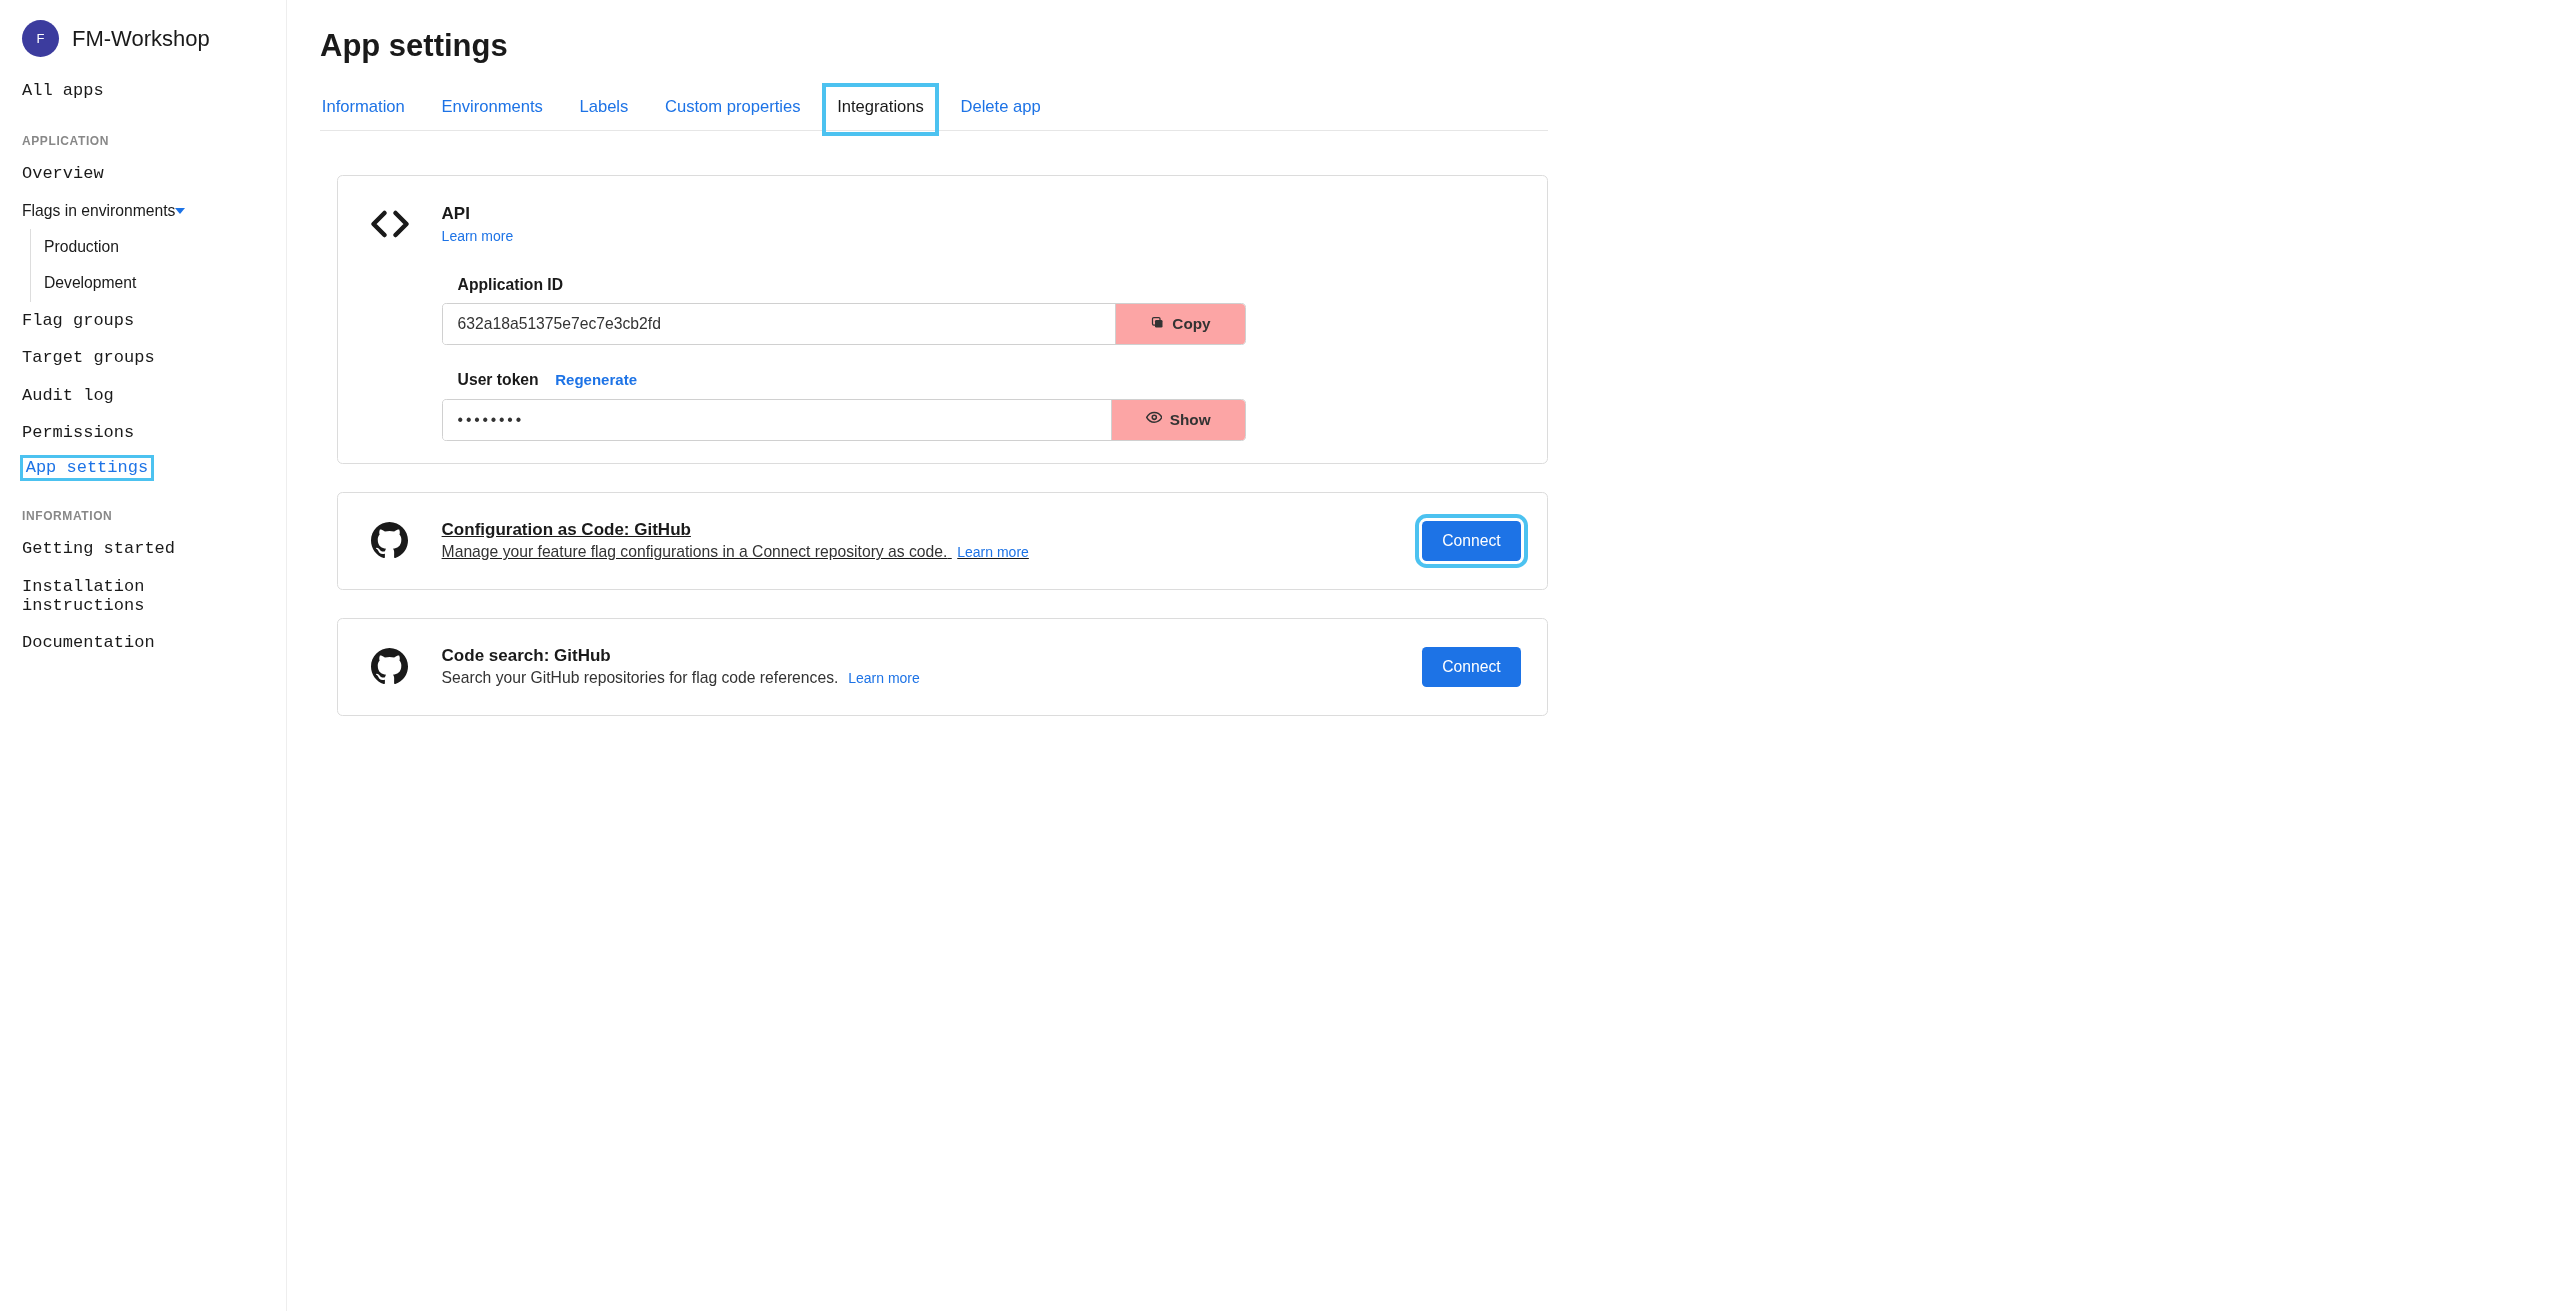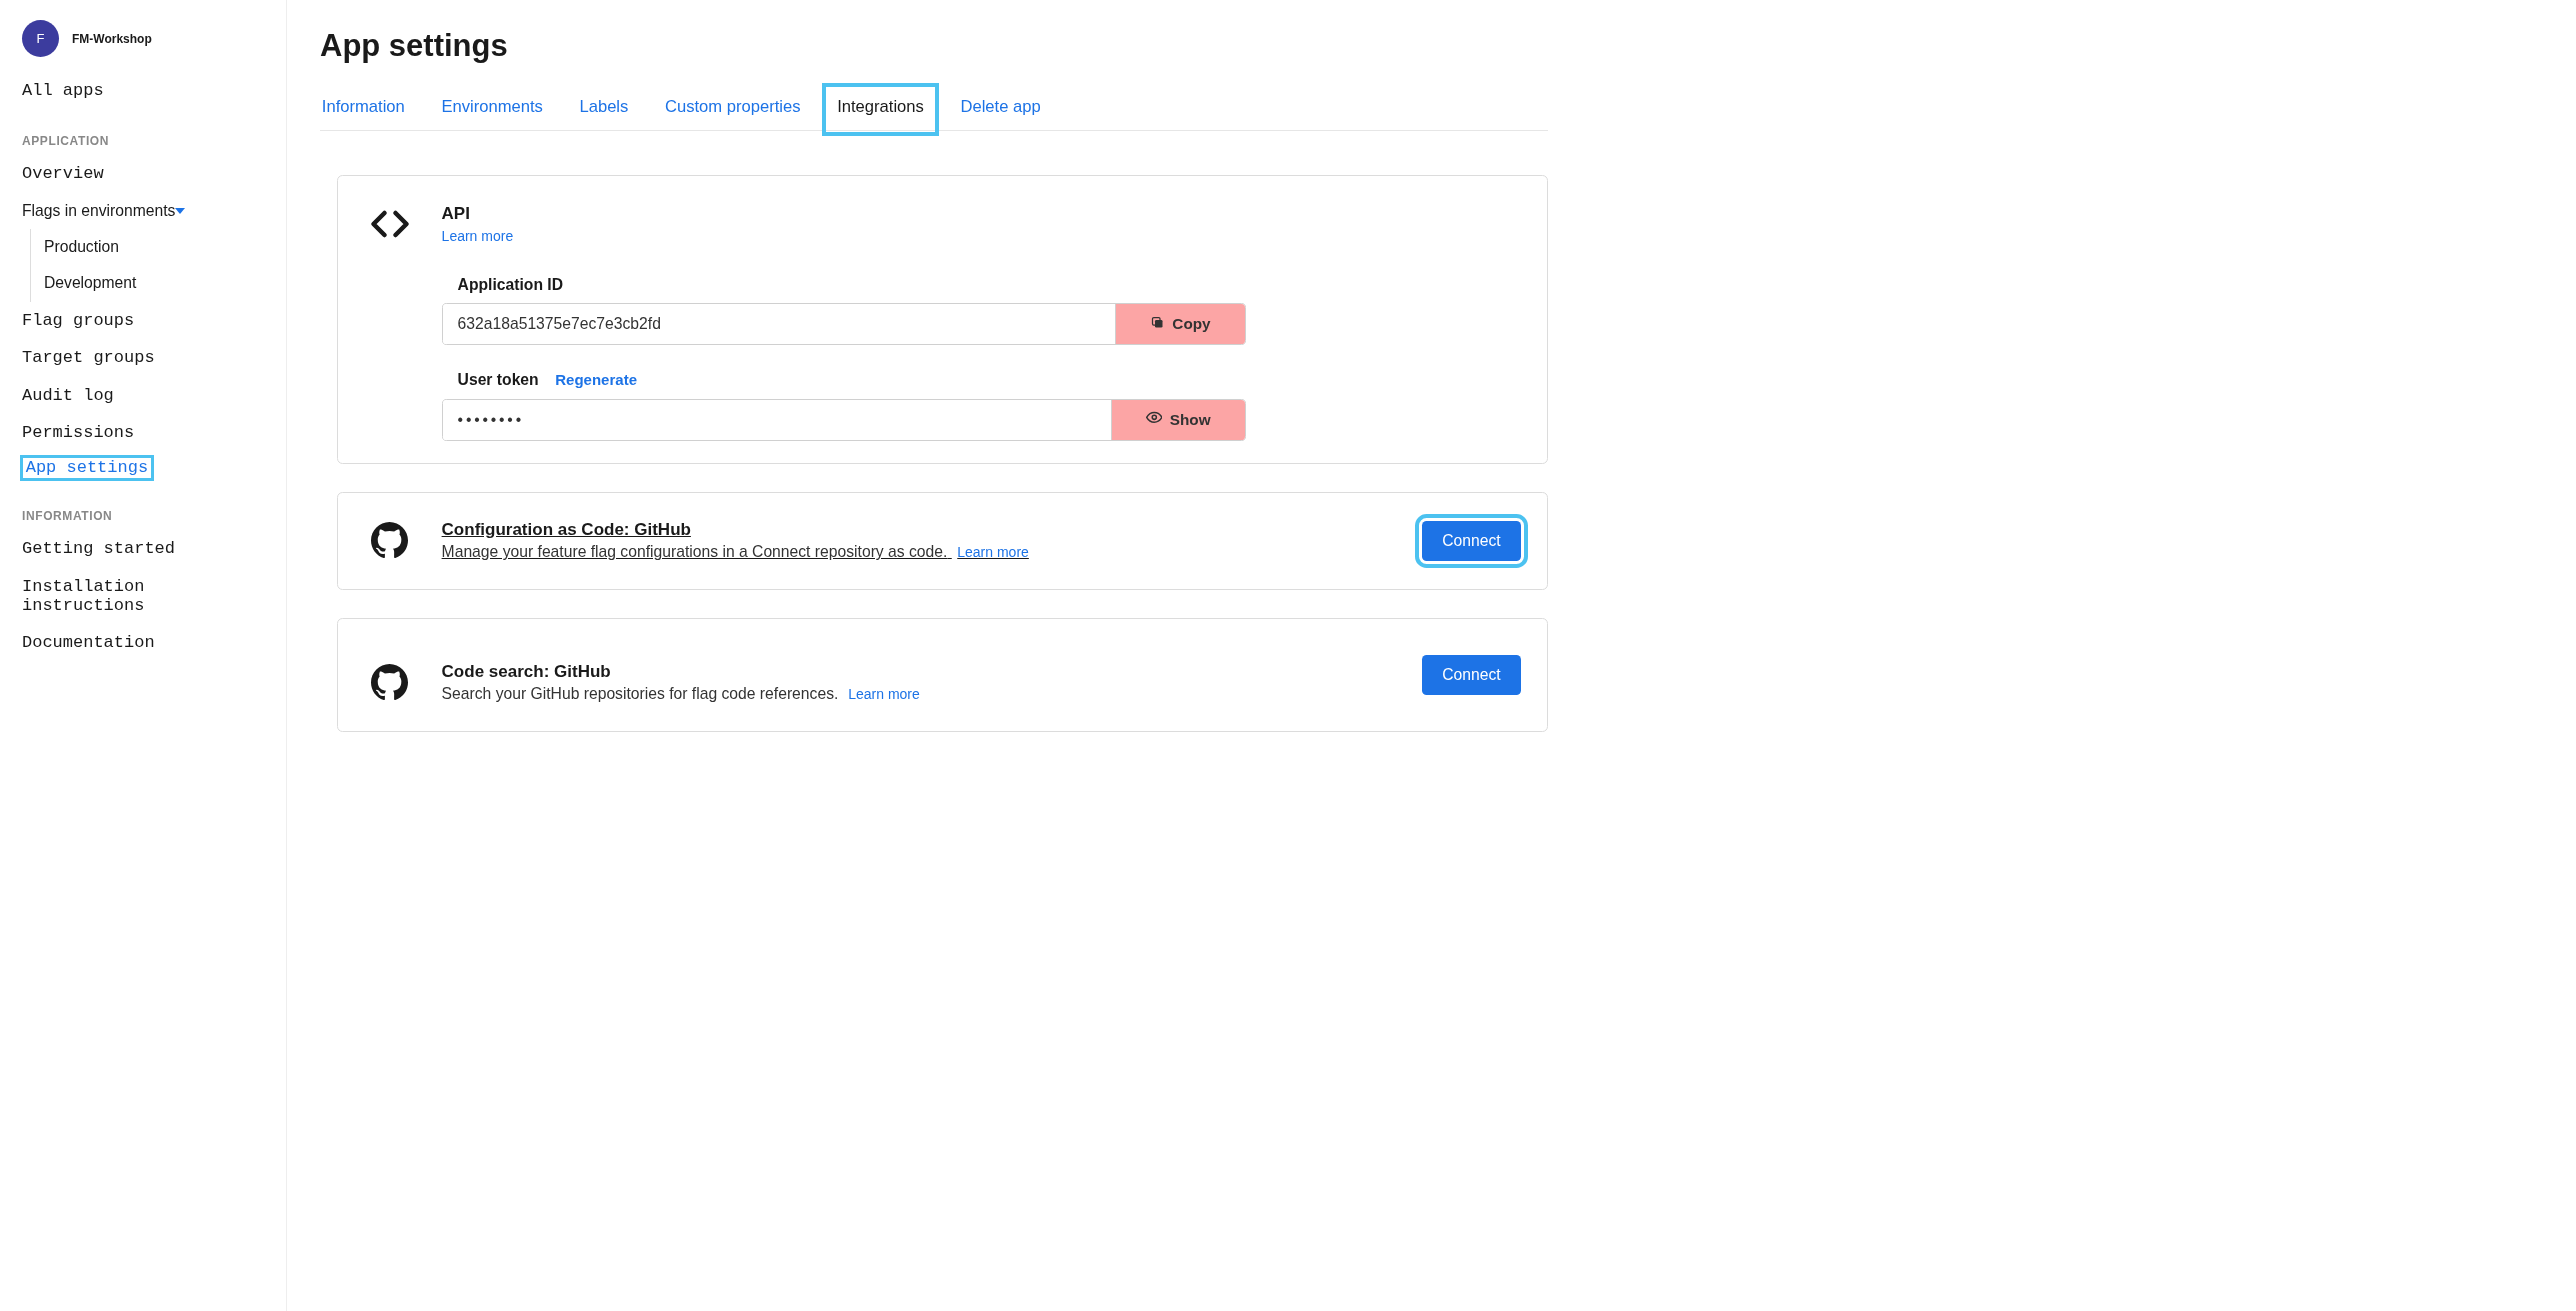--- a/index.html
+++ b/index.html
@@ -27,22 +27,22 @@
   .avatar {
     width: 37px; height: 37px;
     border-radius: 50%;
     background: #3c3c9e;
     color: #fff;
     display: flex; align-items: center; justify-content: center;
     font-size: 13px;
     font-weight: 500;
   }
   .workspace-name {
-    font-size: 12px;
-    font-weight: 700;
+    font-size: 22px;
+    font-weight: 400;
   }
   .sidebar-link {
     display: block;
     padding: 9.2px 22px;
     font-size: 17px;
     color: #1a1a1a;
     cursor: pointer;
     font-family: Liberation Mono, monospace;
   }
   .section-label {
@@ -347,21 +347,21 @@
             <span class="link-small">Learn more</span>
           </div>
         </div>
       </div>
       <button class="connect-btn connect-highlight">Connect</button>
     </div>
   </section>
 
   <section class="card">
     <div class="card-row">
-      <div class="card-header" style="margin-top:16px;">
+      <div class="card-header" style="">
         <div class="card-icon">
           <svg width="37" height="37" viewBox="0 0 16 16" fill="currentColor">
               <path d="M8 0C3.58 0 0 3.58 0 8c0 3.54 2.29 6.53 5.47 7.59.4.07.55-.17.55-.38 0-.19-.01-.82-.01-1.49-2.01.37-2.53-.49-2.69-.94-.09-.23-.48-.94-.82-1.13-.28-.15-.68-.52-.01-.53.63-.01 1.08.58 1.23.82.72 1.21 1.87.87 2.33.66.07-.52.28-.87.51-1.07-1.78-.2-3.64-.89-3.64-3.95 0-.87.31-1.59.82-2.15-.08-.2-.36-1.02.08-2.12 0 0 .67-.21 2.2.82a7.5 7.5 0 0 1 4 0c1.53-1.04 2.2-.82 2.2-.82.44 1.1.16 1.92.08 2.12.51.56.82 1.27.82 2.15 0 3.07-1.87 3.75-3.65 3.95.29.25.54.73.54 1.48 0 1.07-.01 1.93-.01 2.2 0 .21.15.46.55.38A8.01 8.01 0 0 0 16 8c0-4.42-3.58-8-8-8z"></path>
             </svg>
         </div>
         <div>
           <div class="card-title">Code search: GitHub</div>
           <div class="card-desc">
             <span>Search your GitHub repositories for flag code references.</span>
             <span class="link-small">Learn more</span>

